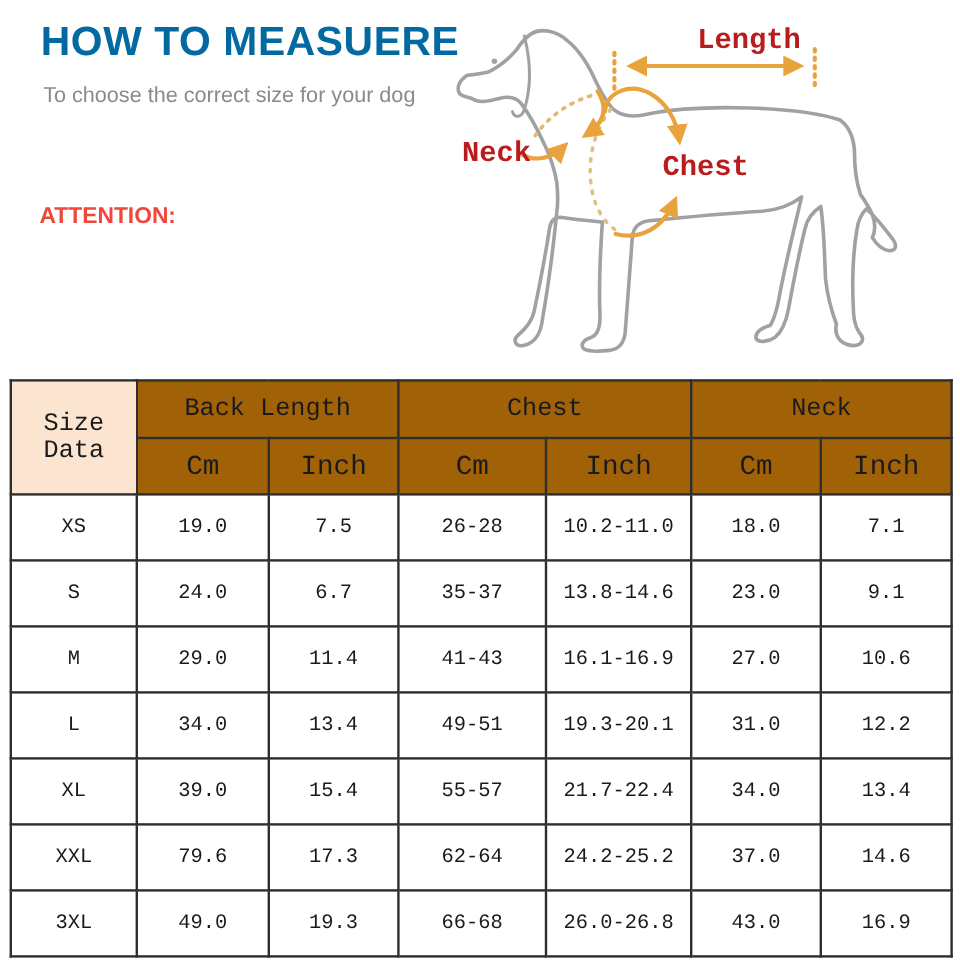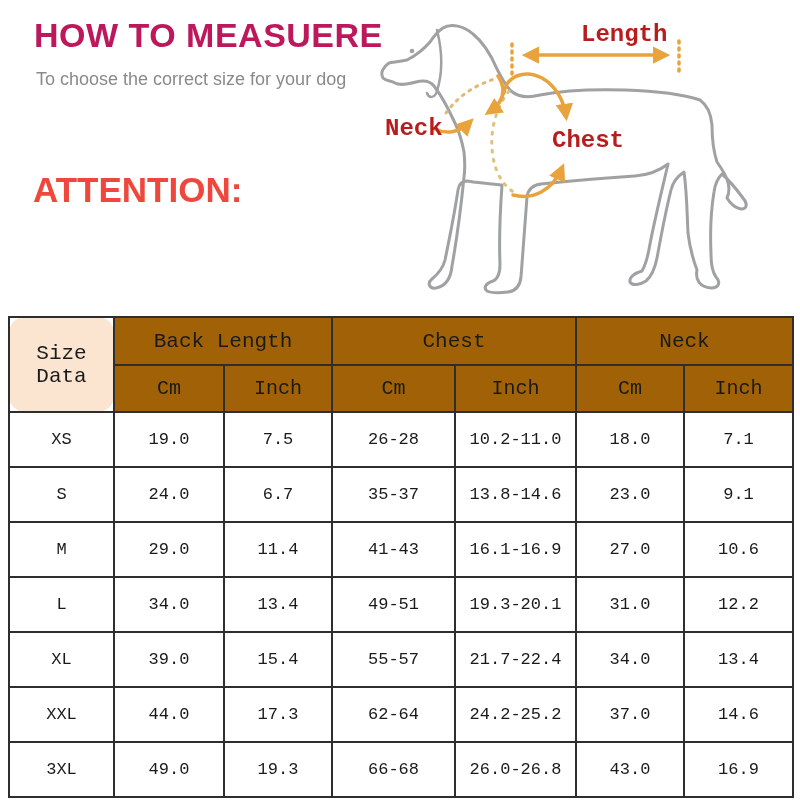--- a/index.html
+++ b/index.html
@@ -1,46 +1,46 @@
 <!DOCTYPE html>
 <html><head>
 <meta charset="utf-8">
 <style>
   html,body{margin:0;padding:0;background:#fff;}
   .page{position:relative;width:800px;height:800px;background:#ffffff;overflow:hidden;
         font-family:"Liberation Sans",sans-serif;}
   .title{position:absolute;left:34px;top:16px;font-size:34px;font-weight:bold;
-         color:#be185d;letter-spacing:.5px;}
+         color:#0369a1;letter-spacing:.5px;}
   .subtitle{position:absolute;left:36px;top:66px;font-size:18px;line-height:1.5;
             color:#8a8a8a;}
-  .attn-head{position:absolute;left:33px;top:170px;font-size:35px;font-weight:bold;
+  .attn-head{position:absolute;left:33px;top:170px;font-size:19px;font-weight:bold;
              color:#ef473b;}
   .attn-body{position:absolute;left:34px;top:206px;font-size:15.5px;font-weight:bold;
              line-height:1.5;color:#a9a6a3;}
   .dog-wrap{position:absolute;left:360px;top:0;width:440px;height:312px;}
   .diagram-label{position:absolute;font-family:"Liberation Mono","DejaVu Sans Mono",monospace;
                  font-weight:bold;font-size:24px;color:#b91c1c;white-space:nowrap;}
   #lbl-length{left:581px;top:21px;}
   #lbl-neck{left:385px;top:115px;}
   #lbl-chest{left:552px;top:127px;}
 
   table.size-table{position:absolute;left:8px;top:316px;width:784px;
     border-collapse:collapse;table-layout:fixed;
     font-family:"Liberation Mono","DejaVu Sans Mono",monospace;color:#1a1a1a;}
   .size-table th,.size-table td{border:2px solid #2e2e2e;text-align:center;
     vertical-align:middle;font-weight:normal;padding:0;}
   .size-table thead th{background:#a16207;}
   .size-table .group-row th{height:46px;font-size:21px;}
-  .size-table .unit-row th{height:45px;font-size:20px;}
+  .size-table .unit-row th{height:45px;font-size:23px;}
   .size-table tbody td{height:53px;font-size:17px;background:#ffffff;}
   .corner-cell{position:relative;font-size:18px;
     background-color:#fbe5d0 !important;
     background-image:linear-gradient(to bottom right,
       transparent calc(50% - 1.2px),#2e2e2e calc(50% - 1.2px),
-      #2e2e2e calc(50% + 1.2px),transparent calc(50% + 1.2px));border-radius:16px;}
+      #2e2e2e calc(50% + 1.2px),transparent calc(50% + 1.2px));}
 </style>
 </head>
 <body>
 
 <div class="page">
 
   <div class="title">HOW TO MEASUERE</div>
 
   <div class="subtitle">
     <div>To choose the correct size for your dog</div>
@@ -161,21 +161,21 @@
         <td>XL</td>
         <td>39.0</td>
         <td>15.4</td>
         <td>55-57</td>
         <td>21.7-22.4</td>
         <td>34.0</td>
         <td>13.4</td>
       </tr>
       <tr>
         <td>XXL</td>
-        <td>44.0</td>
+        <td>79.6</td>
         <td>17.3</td>
         <td>62-64</td>
         <td>24.2-25.2</td>
         <td>37.0</td>
         <td>14.6</td>
       </tr>
       <tr>
         <td>3XL</td>
         <td>49.0</td>
         <td>19.3</td>

